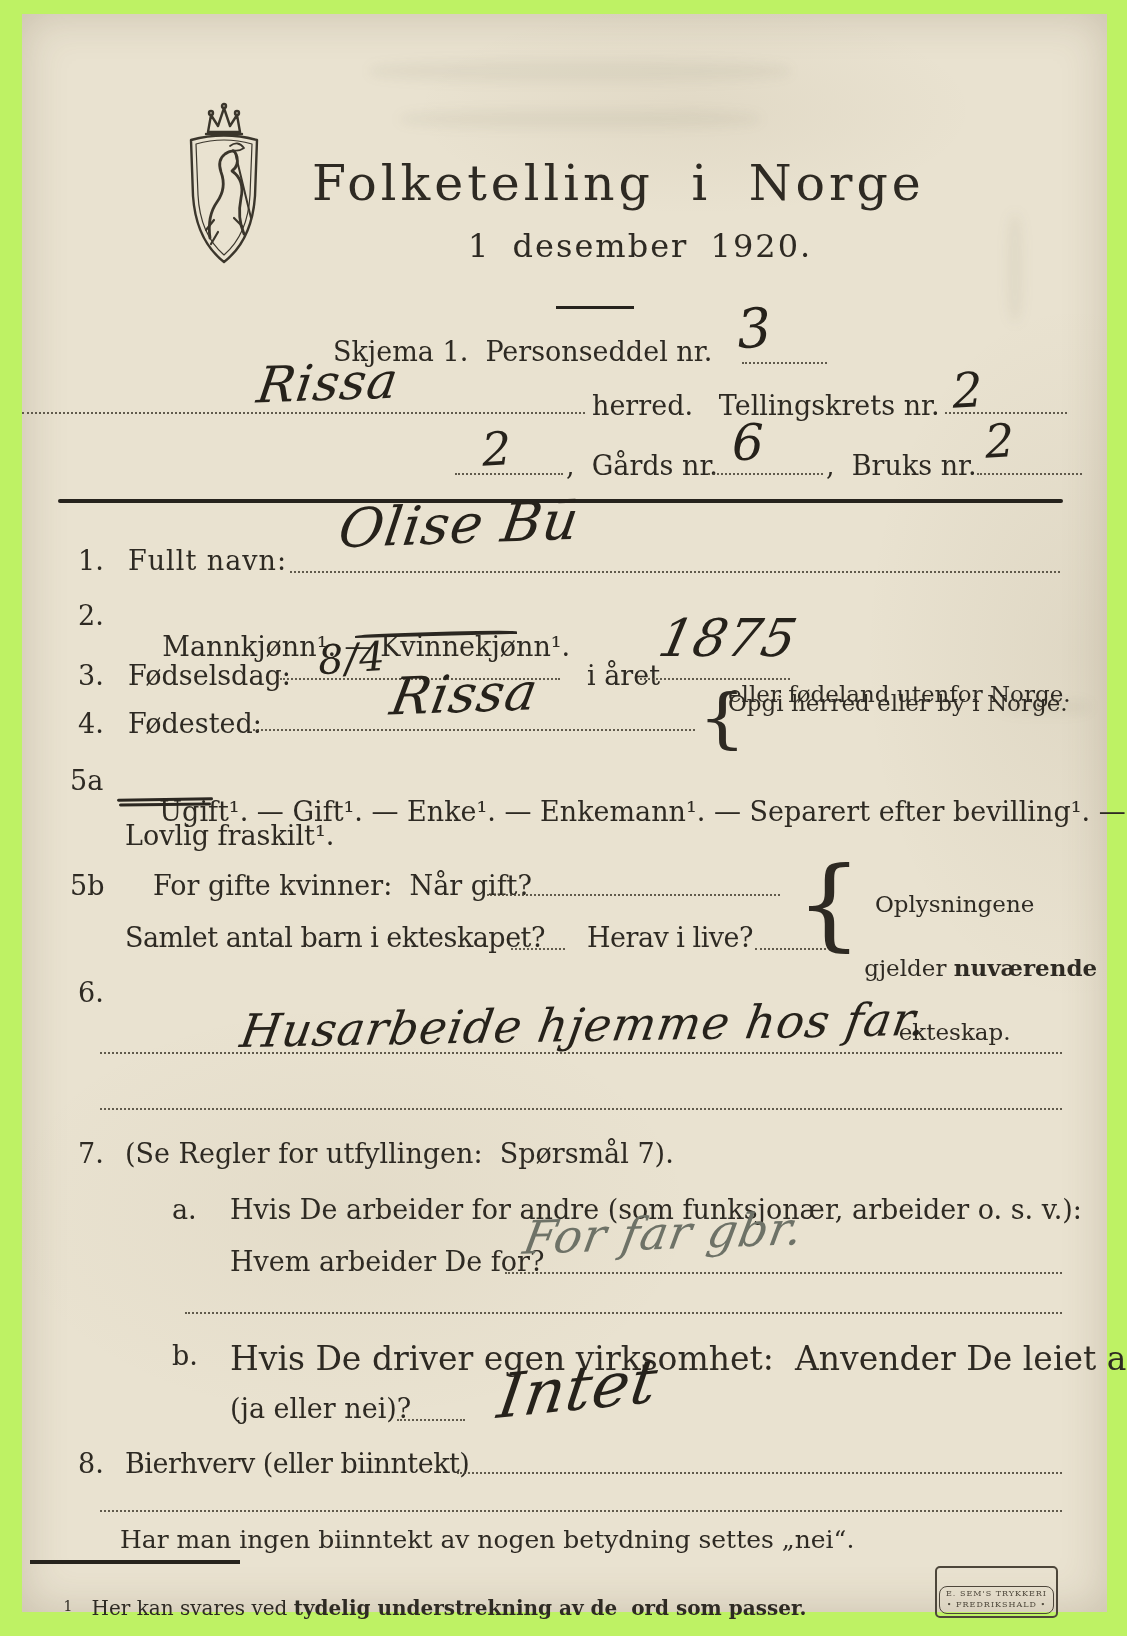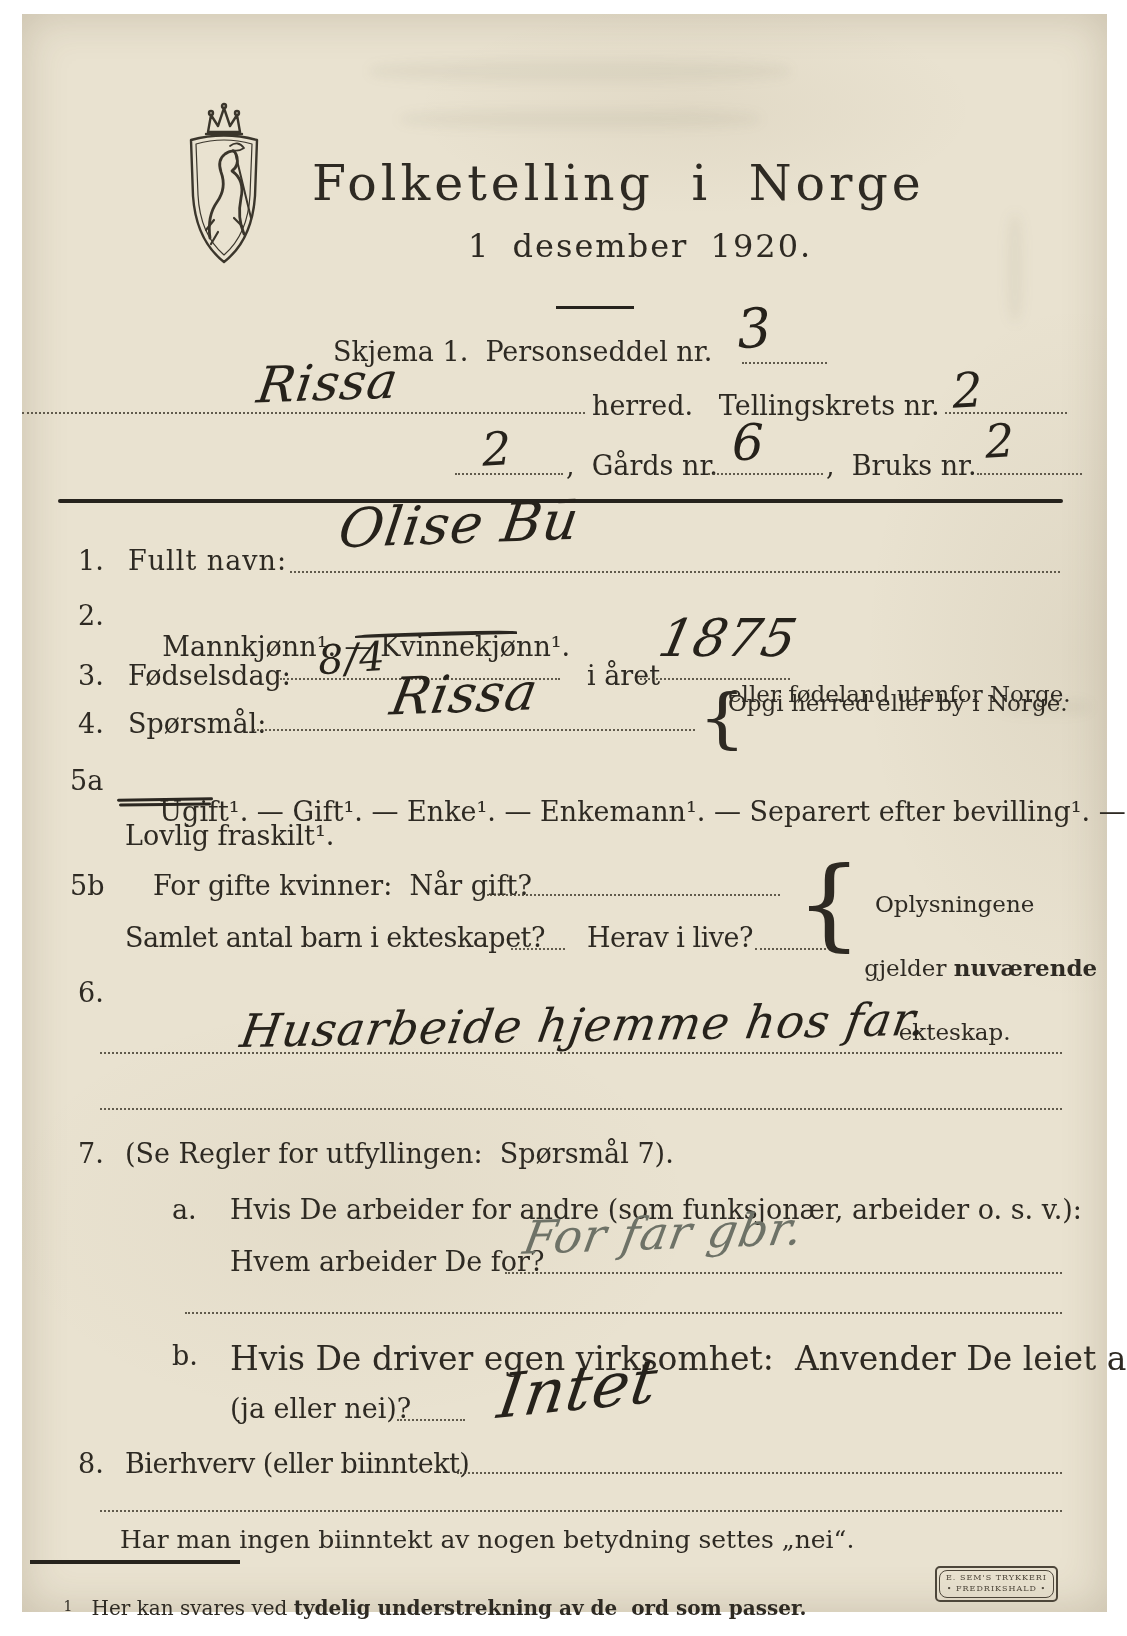--- a/index.html
+++ b/index.html
@@ -1,35 +1,35 @@
 <!DOCTYPE html>
 <html><head>
 <meta charset="utf-8">
 <style>
   html,body{margin:0;padding:0;background:#2a2a2a;}
-  .page{position:relative;width:1127px;height:1636px;background:#ffffff;overflow:hidden;
+  .page{position:relative;width:1127px;height:1636px;background:#bef264;overflow:hidden;
         font-family:"DejaVu Serif",serif;}
   .paper{position:absolute;left:22px;top:14px;width:1085px;height:1598px;
          background:
            radial-gradient(ellipse 400px 150px at 62% 6%, rgba(120,100,65,.07), transparent 70%),
            radial-gradient(ellipse 300px 500px at 97% 40%, rgba(110,95,60,.08), transparent 70%),
            radial-gradient(ellipse 500px 300px at 30% 75%, rgba(120,100,65,.05), transparent 70%),
            #e9e2d0;
          box-shadow: inset 0 0 45px rgba(90,75,45,.22);}
   .pt{position:absolute;color:#2e2a23;white-space:pre;line-height:1.15;}
   .hw{position:absolute;color:#26221b;font-style:italic;white-space:pre;letter-spacing:1px;line-height:1;}
   .pencil{color:#6e7267;}
   .dots{position:absolute;height:0;border-bottom:2px dotted #4a4437;opacity:.85;}
   .rule{position:absolute;background:#26231d;}
   .penline{position:absolute;background:#2b2721;border-radius:2px;}
   .brace{position:absolute;color:#2e2a23;font-family:"DejaVu Serif",serif;font-weight:400;}
   .smudge{position:absolute;background:rgba(105,95,65,.07);filter:blur(6px);border-radius:40%;}
   .stampbox{position:absolute;border:2px solid #4d463a;border-radius:5px;padding:2px;}
   .stampinner{border:1px solid #4d463a;border-radius:8px;padding:2px 6px;text-align:center;
-              color:#4d463a;font-size:8px;letter-spacing:1px;line-height:1.35;white-space:nowrap;}
+              color:#4d463a;font-size:8px;letter-spacing:1px;line-height:1.35;white-space:nowrap;margin-top:16px;}
 </style>
 </head>
 <body>
 
 <div class="page">
   <div class="paper"></div>
 
   <div class="smudge" style="left:370px;top:60px;width:420px;height:22px;"></div>
   <div class="smudge" style="left:400px;top:110px;width:360px;height:18px;"></div>
   <div class="smudge" style="left:960px;top:260px;width:110px;height:16px;transform:rotate(90deg);"></div>
@@ -89,21 +89,21 @@
 
   <div class="pt" style="left:78px;top:660px;font-size:27px;">3.</div>
   <div class="pt" style="left:128px;top:660px;font-size:27px;">Fødselsdag:</div>
   <div class="hw" style="left:318px;top:638px;font-size:40px;transform:rotate(-4deg);">8/4</div>
   <div class="dots" style="left:280px;top:678px;width:280px;"></div>
   <div class="pt" style="left:587px;top:660px;font-size:27px;">i året</div>
   <div class="hw" style="left:660px;top:612px;font-size:52px;transform:skewX(-12deg);">1875</div>
   <div class="dots" style="left:640px;top:678px;width:150px;"></div>
 
   <div class="pt" style="left:78px;top:708px;font-size:27px;">4.</div>
-  <div class="pt" style="left:128px;top:708px;font-size:27px;">Spørsmål:</div>
+  <div class="pt" style="left:128px;top:708px;font-size:27px;">Fødested:</div>
   <div class="hw" style="left:392px;top:668px;font-size:52px;transform:skewX(-12deg) rotate(-2deg);">Rissa</div>
   <div class="dots" style="left:253px;top:729px;width:442px;"></div>
   <span class="brace" style="left:698px;top:680px;font-size:76px;transform:scaleY(.85);line-height:1;">{</span>
   <div class="pt" style="left:728px;top:690px;font-size:23px;">Opgi herred eller by i Norge.</div>
   <div class="pt" style="left:728px;top:681px;font-size:23px;">eller fødeland utenfor Norge.</div>
 
   <div class="pt" style="left:70px;top:765px;font-size:27px;">5a</div>
   <div class="pt" style="left:125px;top:765px;font-size:27px;">
     <span>Ugift¹.</span><span> — Gift¹. — Enke¹. — Enkemann¹. — Separert efter bevilling¹. —</span>
   </div>

